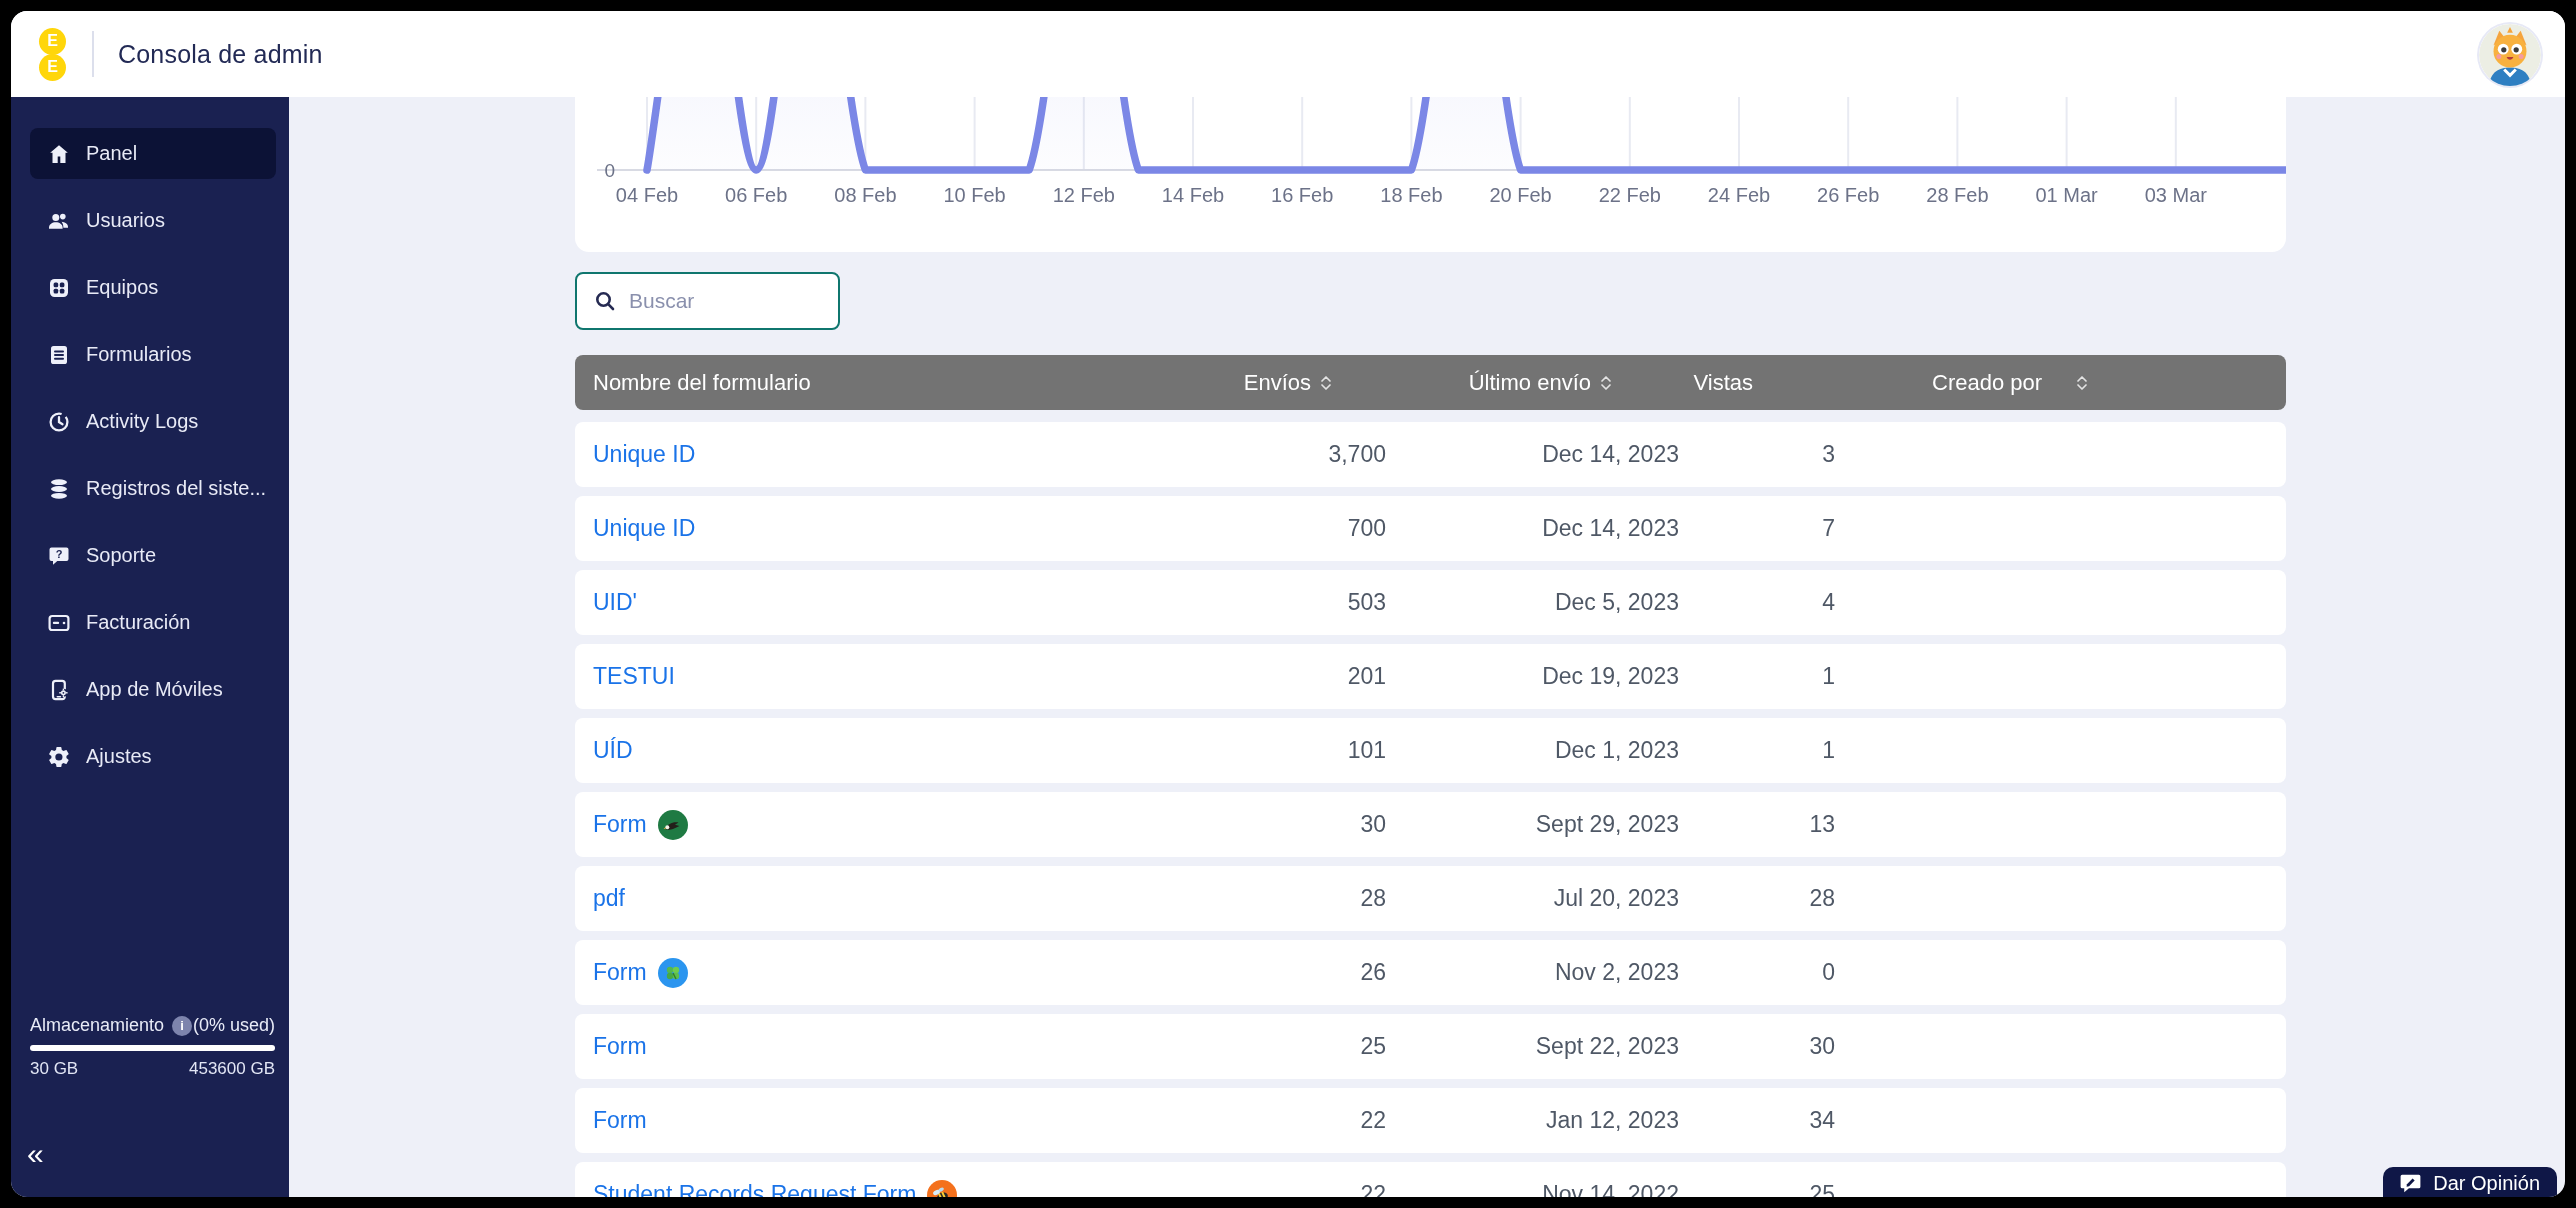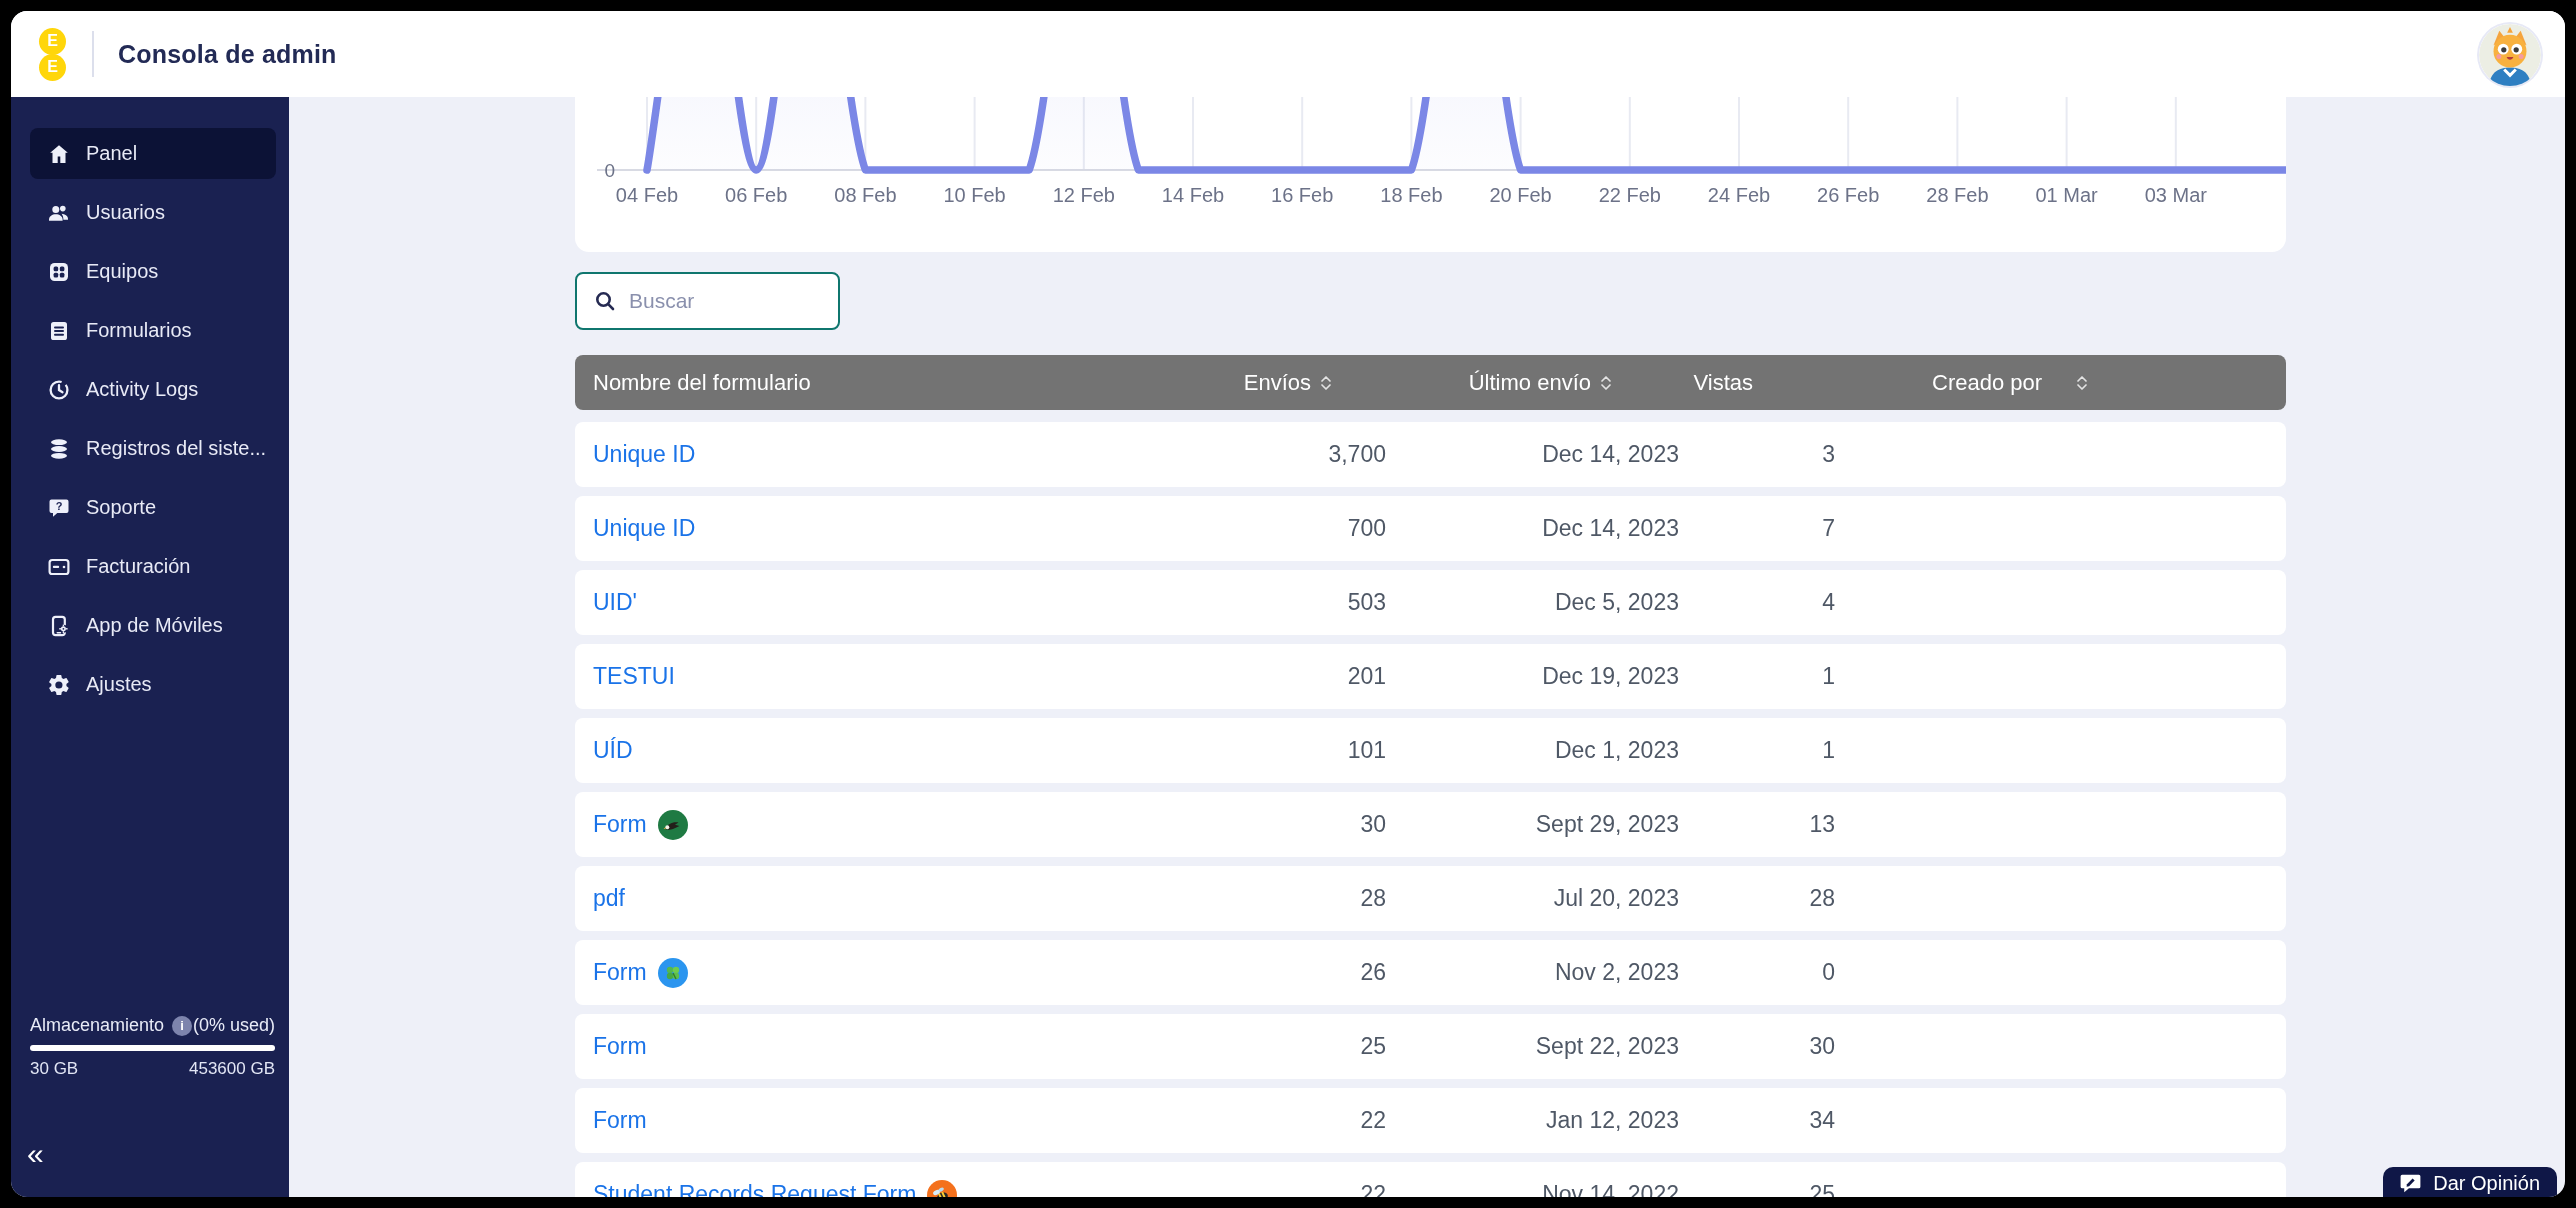--- a/index.html
+++ b/index.html
@@ -8,27 +8,27 @@
   .frame { position:relative; width:2576px; height:1208px; background:#000; }
   .app { position:absolute; left:11px; top:11px; width:2554px; height:1186px; background:#eef0f8; border-radius:16px; overflow:hidden; }
 
   
   header { position:absolute; left:0; top:0; right:0; height:86px; background:#fff; display:flex; align-items:center; padding-left:28px; z-index:10; }
   .ee-logo { display:flex; flex-direction:column; align-items:center; }
   .ee-circle { width:27px; height:27px; border-radius:50%; background:#ffd60a; display:flex; align-items:center; justify-content:center; }
   .ee-circle + .ee-circle { margin-top:-1px; }
   .ee-circle b { color:#fff; font-size:16px; line-height:1; }
   .vdiv { width:2px; height:46px; background:#dcdfec; margin:0 24px 0 26px; }
-  .page-title { font-size:25px; font-weight:700; color:#222a55; letter-spacing:.2px; }
+  .page-title { font-size:25px; font-weight:400; color:#222a55; letter-spacing:.2px; }
   .avatar { position:absolute; right:24px; top:13px; width:62px; height:62px; border-radius:50%; overflow:hidden; box-shadow:0 0 0 2px #e7e9f6; cursor:pointer; }
 
   
   aside { position:absolute; left:0; top:86px; width:278px; bottom:0; background:#1a2151; z-index:9; }
   nav { padding-top:31px; }
-  .nav-item { display:flex; align-items:center; height:51px; margin:0 13px 8px 19px; padding-left:17px; gap:15px; border-radius:8px; color:#e8eaf6; font-size:20px; cursor:pointer; }
+  .nav-item { display:flex; align-items:center; height:51px; margin:0 13px 16px 19px; padding-left:17px; gap:15px; border-radius:8px; color:#e8eaf6; font-size:20px; cursor:pointer; }
   .nav-item.active { background:#0c1236; }
   .nav-ic { width:24px; height:24px; display:inline-flex; color:#eef0fa; flex:0 0 24px; }
   .nav-ic svg { width:24px; height:24px; }
   .nav-label { white-space:nowrap; overflow:hidden; }
 
   .storage { position:absolute; left:19px; right:14px; bottom:118px; color:#e8ebf7; }
   .storage-top { display:flex; align-items:center; font-size:18px; }
   .info-badge { width:20px; height:20px; border-radius:50%; background:#7d84ad; color:#fff; font-size:13px; font-weight:bold; display:inline-flex; align-items:center; justify-content:center; margin-left:8px; cursor:pointer; font-style:normal; }
   .storage-used { margin-left:auto; font-size:18px; }
   .storage-bar { height:6px; background:#fff; border-radius:3px; margin:9px 0 8px; }

